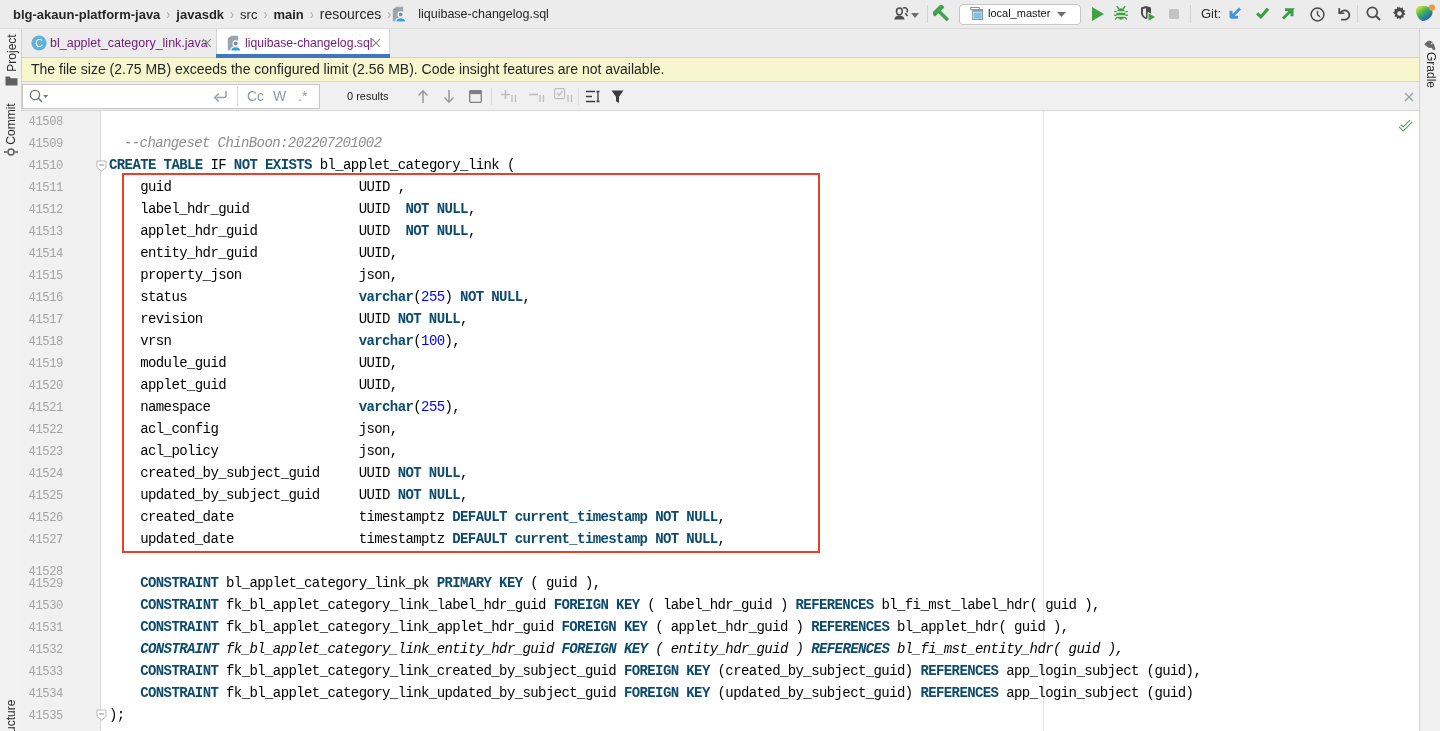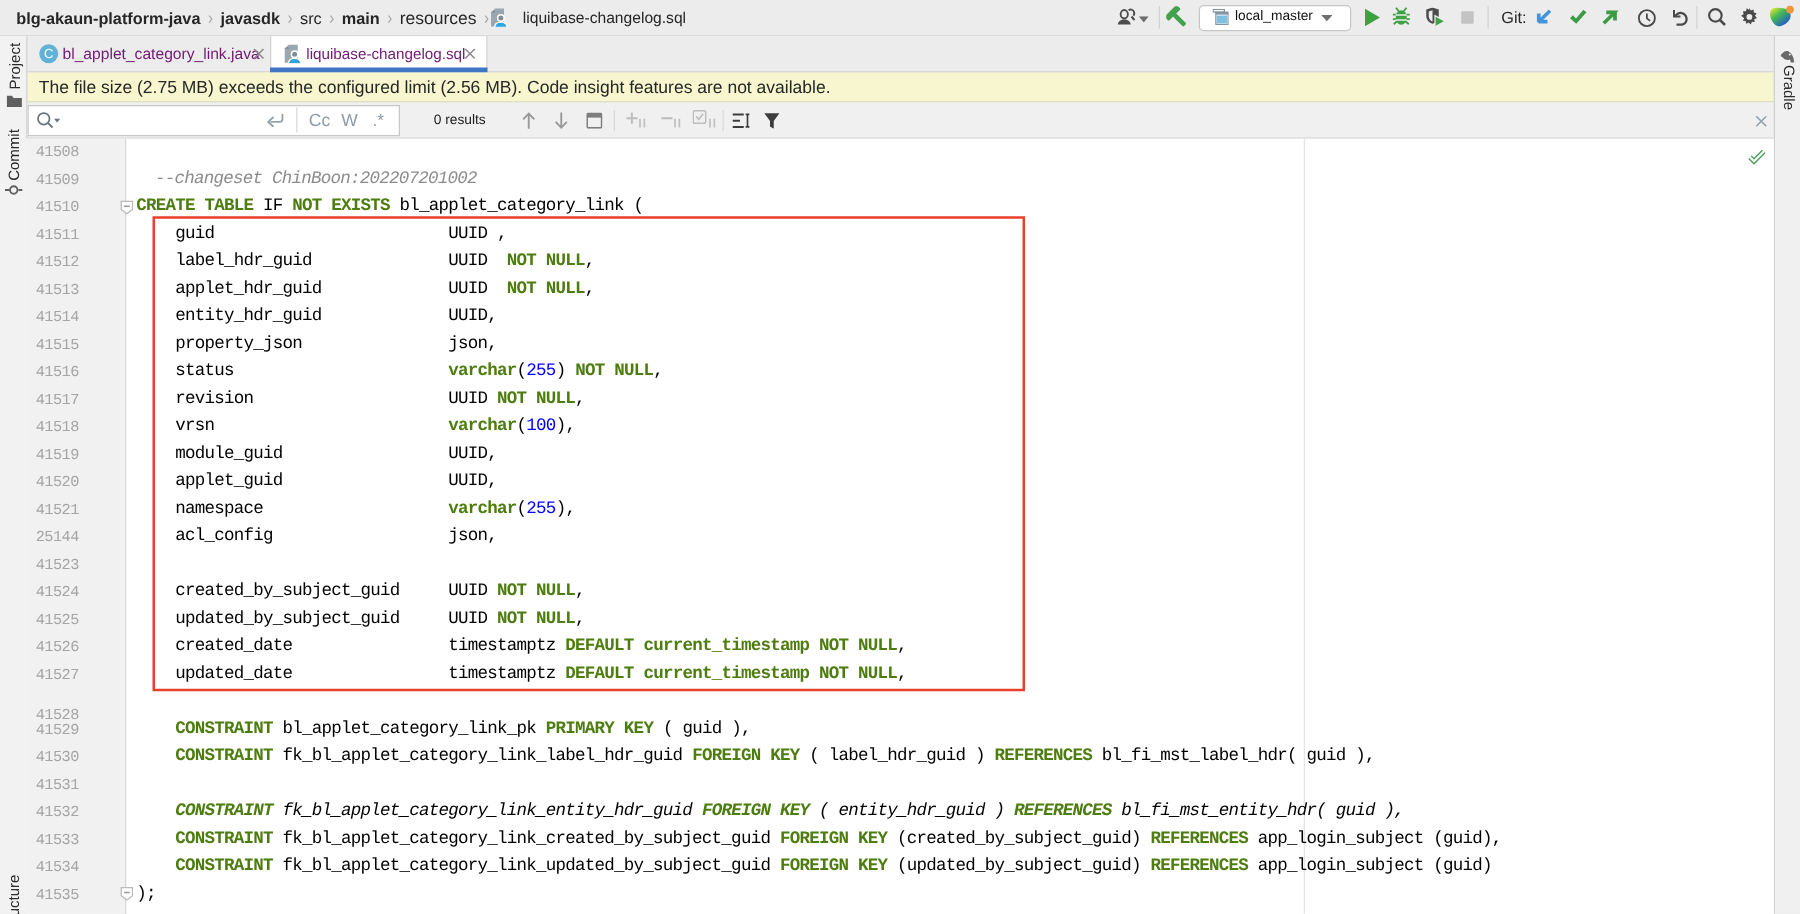--- a/index.html
+++ b/index.html
@@ -27,21 +27,21 @@
 
 #lstripe{top:29px;left:0;width:21px;height:702px;background:#f2f2f2;border-right:1px solid #d1d1d1;}
 #rstripe{top:29px;left:1419px;width:21px;height:702px;background:#f0f0f0;border-left:1px solid #d1d1d1;}
 .vtext{position:absolute;font-size:12px;color:#2b2b2b;white-space:nowrap;}
 
 #editor{top:111px;left:21px;width:1398px;height:704px;background:#fff;}
 #gutter{position:absolute;left:0;top:0;width:79px;height:620px;background:#f1f1f1;border-right:1px solid #d8d8d8;}
 .ln{position:absolute;left:0;width:42px;height:22px;line-height:22px;text-align:right;font-size:12.2px;letter-spacing:-0.42px;color:#a5a5a5;}
 #wguide{position:absolute;left:1022px;top:0;width:1px;height:620px;background:#e4e4e4;}
 .cl{position:absolute;left:81px;padding-left:7px;height:22px;line-height:22px;font-size:14px;letter-spacing:-0.6px;color:#000;white-space:pre;}
-.k{color:#4d7c0f;font-weight:bold;}
+.k{color:#0c4a6e;font-weight:bold;}
 .n{color:#0000ff;}
 .c{color:#8c8c8c;font-style:italic;margin-left:-2px;}
 #redbox{position:absolute;left:101px;top:62px;width:694px;height:376px;border:2px solid #e8402a;}
 svg{display:block;}
 </style></head><body>
 <div id="root">
 <div class="abs" id="toolbar"></div>
 <div class="abs" id="crumbs">
       <span class="b">blg-akaun-platform-java</span>
       <span class="crumbsep">›</span>
@@ -321,21 +321,21 @@
 <div class="ln mono" style="top:88px;">41512</div>
 <div class="ln mono" style="top:110px;">41513</div>
 <div class="ln mono" style="top:132px;">41514</div>
 <div class="ln mono" style="top:154px;">41515</div>
 <div class="ln mono" style="top:176px;">41516</div>
 <div class="ln mono" style="top:198px;">41517</div>
 <div class="ln mono" style="top:220px;">41518</div>
 <div class="ln mono" style="top:242px;">41519</div>
 <div class="ln mono" style="top:264px;">41520</div>
 <div class="ln mono" style="top:286px;">41521</div>
-<div class="ln mono" style="top:308px;">25144</div>
+<div class="ln mono" style="top:308px;">41522</div>
 <div class="ln mono" style="top:330px;">41523</div>
 <div class="ln mono" style="top:352px;">41524</div>
 <div class="ln mono" style="top:374px;">41525</div>
 <div class="ln mono" style="top:396px;">41526</div>
 <div class="ln mono" style="top:418px;">41527</div>
 <div class="ln mono" style="top:440px;margin-top:10px;">41528</div>
 <div class="ln mono" style="top:462px;">41529</div>
 <div class="ln mono" style="top:484px;">41530</div>
 <div class="ln mono" style="top:506px;">41531</div>
 <div class="ln mono" style="top:528px;">41532</div>
@@ -349,26 +349,28 @@
 <div class="cl mono" style="top:109px;">    applet_hdr_guid             UUID  <span class="k">NOT NULL</span>,</div>
 <div class="cl mono" style="top:131px;">    entity_hdr_guid             UUID,</div>
 <div class="cl mono" style="top:153px;">    property_json               json,</div>
 <div class="cl mono" style="top:175px;">    status                      <span class="k">varchar</span>(<span class="n">255</span>) <span class="k">NOT NULL</span>,</div>
 <div class="cl mono" style="top:197px;">    revision                    UUID <span class="k">NOT NULL</span>,</div>
 <div class="cl mono" style="top:219px;">    vrsn                        <span class="k">varchar</span>(<span class="n">100</span>),</div>
 <div class="cl mono" style="top:263px;">    applet_guid                 UUID,</div>
 <div class="cl mono" style="top:241px;">    module_guid                 UUID,</div>
 <div class="cl mono" style="top:285px;">    namespace                   <span class="k">varchar</span>(<span class="n">255</span>),</div>
 <div class="cl mono" style="top:307px;">    acl_config                  json,</div>
+<div class="cl mono" style="top:329px;">    acl_policy                  json,</div>
 <div class="cl mono" style="top:351px;">    created_by_subject_guid     UUID <span class="k">NOT NULL</span>,</div>
 <div class="cl mono" style="top:373px;">    updated_by_subject_guid     UUID <span class="k">NOT NULL</span>,</div>
 <div class="cl mono" style="top:395px;">    created_date                timestamptz <span class="k">DEFAULT</span> <span class="k">current_timestamp</span> <span class="k">NOT NULL</span>,</div>
 <div class="cl mono" style="top:417px;">    updated_date                timestamptz <span class="k">DEFAULT</span> <span class="k">current_timestamp</span> <span class="k">NOT NULL</span>,</div>
 <div class="cl mono" style="top:461px;">    <span class="k">CONSTRAINT</span> bl_applet_category_link_pk <span class="k">PRIMARY KEY</span> ( guid ),</div>
 <div class="cl mono" style="top:483px;">    <span class="k">CONSTRAINT</span> fk_bl_applet_category_link_label_hdr_guid <span class="k">FOREIGN KEY</span> ( label_hdr_guid ) <span class="k">REFERENCES</span> bl_fi_mst_label_hdr( guid ),</div>
+<div class="cl mono" style="top:505px;">    <span class="k">CONSTRAINT</span> fk_bl_applet_category_link_applet_hdr_guid <span class="k">FOREIGN KEY</span> ( applet_hdr_guid ) <span class="k">REFERENCES</span> bl_applet_hdr( guid ),</div>
 <div class="cl mono" style="top:527px;font-style:italic;">    <span class="k">CONSTRAINT</span> fk_bl_applet_category_link_entity_hdr_guid <span class="k">FOREIGN KEY</span> ( entity_hdr_guid ) <span class="k">REFERENCES</span> bl_fi_mst_entity_hdr( guid ),</div>
 <div class="cl mono" style="top:549px;">    <span class="k">CONSTRAINT</span> fk_bl_applet_category_link_created_by_subject_guid <span class="k">FOREIGN KEY</span> (created_by_subject_guid) <span class="k">REFERENCES</span> app_login_subject (guid),</div>
 <div class="cl mono" style="top:571px;">    <span class="k">CONSTRAINT</span> fk_bl_applet_category_link_updated_by_subject_guid <span class="k">FOREIGN KEY</span> (updated_by_subject_guid) <span class="k">REFERENCES</span> app_login_subject (guid)</div>
 <div class="cl mono" style="top:593px;">);</div>
 <div id="redbox"></div>
 <div class="abs" style="left:75px;top:49px;">
         <svg width="11" height="12" viewBox="0 0 11 12">
           <path d="M1 1h9v6.5L5.5 11 1 7.5z" fill="#fff" stroke="#b9b9b9" stroke-width="1"></path>
           <path d="M3.2 5h4.6" stroke="#9a9a9a" stroke-width="1.2"></path>
         </svg>

